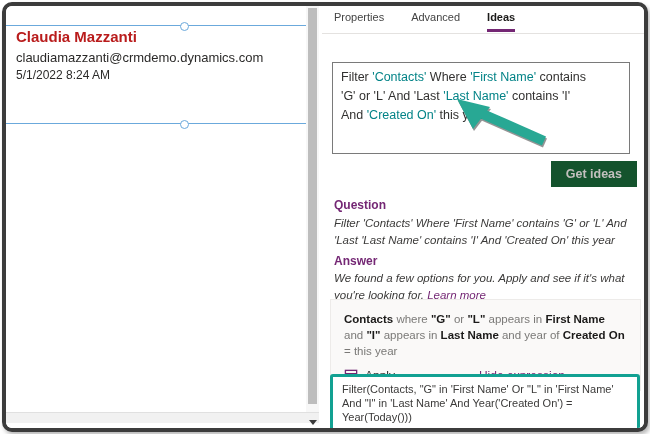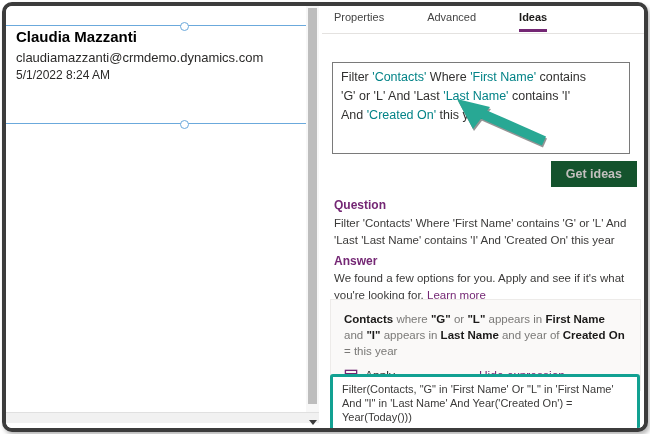--- a/index.html
+++ b/index.html
@@ -9,35 +9,35 @@
   .frame{position:absolute;left:2px;top:2px;width:638px;height:422px;
          border:4px solid #3c3c3c;border-radius:10px;background:#fff;
          box-shadow:2px 3px 4px rgba(0,0,0,.28);overflow:hidden;}
 
   
   .canvas{position:absolute;left:0;top:0;width:313px;height:100%;background:#fff;}
   .sel-line{position:absolute;left:0;width:301px;height:0;
             border-top:1.5px solid var(--selection);}
   .sel-handle{position:absolute;width:7px;height:7px;border-radius:50%;
               background:#fff;border:1.5px solid var(--selection);}
-  .card-name{position:absolute;left:10px;top:22px;font-size:15px;font-weight:bold;color:#000000;}
+  .card-name{position:absolute;left:10px;top:22px;font-size:15px;font-weight:bold;color:#b91c1c;}
   .card-email{position:absolute;left:10px;top:44px;font-size:13px;color:#2b2a29;}
   .card-date{position:absolute;left:10px;top:62px;font-size:12px;color:#2b2a29;}
 
   .vscroll{position:absolute;left:300px;top:0;width:13px;height:412px;background:#f7f7f7;}
   .vscroll-thumb{position:absolute;left:2px;top:2px;width:9px;height:396px;background:#bdbdbd;}
   .hscroll{position:absolute;left:0;top:406px;width:313px;height:10px;
            background:#f1f1f1;border-top:1px solid #e0e0e0;}
   .scroll-arrow{position:absolute;left:303px;top:414px;width:0;height:0;
                 border-left:4px solid transparent;border-right:4px solid transparent;
                 border-top:5px solid #3c3c3c;}
 
   
   .panel{position:absolute;left:316px;top:0;width:322px;height:100%;background:#fff;}
-  .tabs{position:absolute;left:12px;top:5px;display:flex;gap:43px;}
+  .tabs{position:absolute;left:12px;top:5px;display:flex;gap:27px;}
   .tab{font-size:11px;color:#444;padding-bottom:6px;cursor:pointer;}
   .tab.active{font-weight:bold;color:#1b1a19;border-bottom:3px solid var(--accent);}
   .tabs-divider{position:absolute;left:0;top:27px;width:100%;border-bottom:1px solid #e4e2e0;}
 
   .prompt{position:absolute;left:12px;top:38px;right:8px;font-size:11.5px;color:#323130;}
   a.link{color:var(--accent);text-decoration:underline;cursor:pointer;}
 
   .query-box{position:absolute;left:10px;top:56px;width:280px;height:80px;
              border:1px solid #7a7a7a;padding:5px 8px;font-size:12.5px;line-height:19px;
              white-space:pre-wrap;color:#323130;}
@@ -45,21 +45,21 @@
   .bold{font-weight:bold;text-align:right;}
 
   .arrow-svg{position:absolute;left:126px;top:90px;pointer-events:none;
              filter:drop-shadow(1px 2px 0 rgba(60,60,60,.55));}
 
   .get-ideas{position:absolute;right:7px;top:155px;background:#14532d;border:none;
              color:#c3c0be;font-weight:600;font-size:12.5px;padding:6px 15px;
              font-family:inherit;cursor:default;}
 
   .sec-head{position:absolute;left:12px;font-size:12px;font-weight:bold;color:var(--accent);}
-  .sec-text{position:absolute;left:12px;right:9px;font-size:11.5px;line-height:17px;color:#3b3a39;}
+  .sec-text{position:absolute;left:12px;right:9px;font-size:11.5px;line-height:17px;color:#3b3a39;font-style:italic;}
 
   .option-card{position:absolute;left:8px;top:293px;right:3px;background:#faf9f8;
                border:1px solid #edebe9;padding:11px 13px 7px 13px;box-sizing:border-box;}
   .option-text{font-size:11.5px;line-height:16px;color:#7a7977;}
   .option-text .bold{color:#1b1a19;}
   .apply-row{display:flex;align-items:center;margin-top:9px;}
   .apply-btn{display:flex;align-items:center;gap:6px;font-size:12px;color:#323130;cursor:pointer;background:none;border:none;font-family:inherit;padding:0;}
   .hide-expr{margin-left:auto;margin-right:62px;font-size:12px;color:var(--accent);cursor:pointer;}
 
   .expr-box{position:absolute;left:8px;top:368px;right:4px;border:3px solid var(--highlight);

